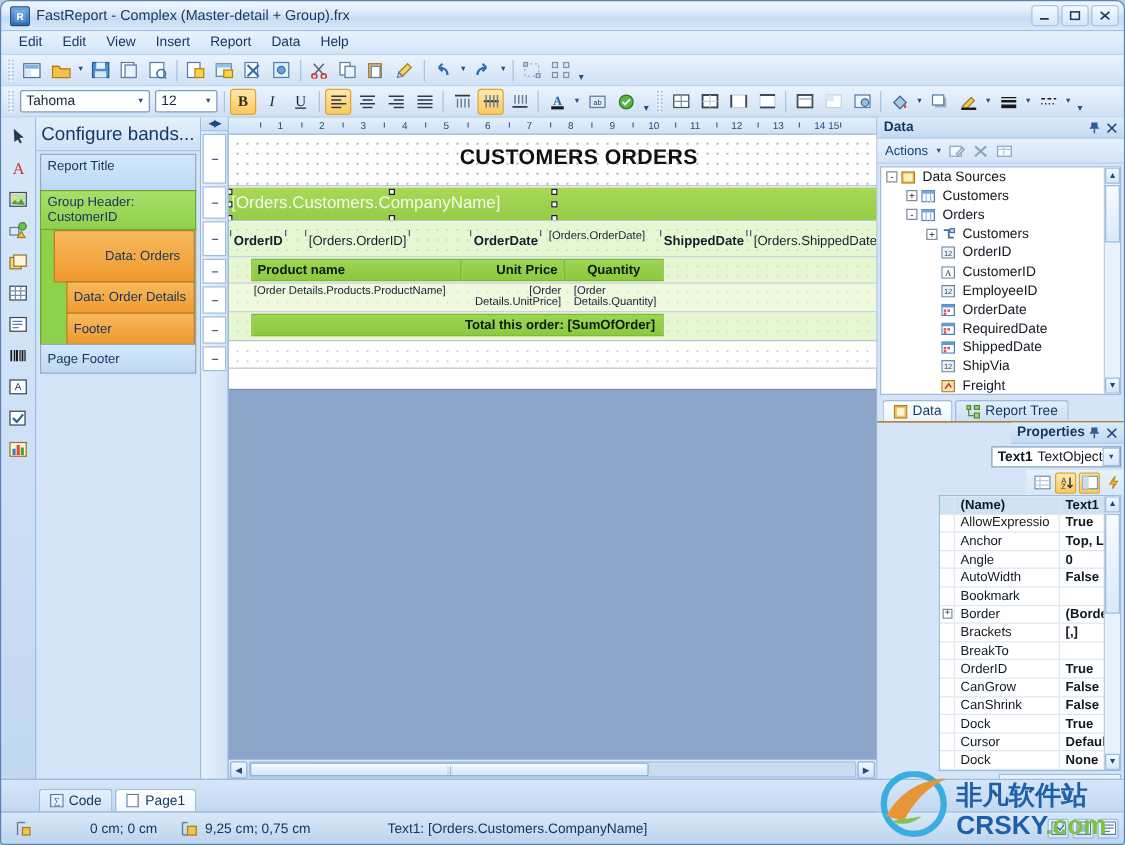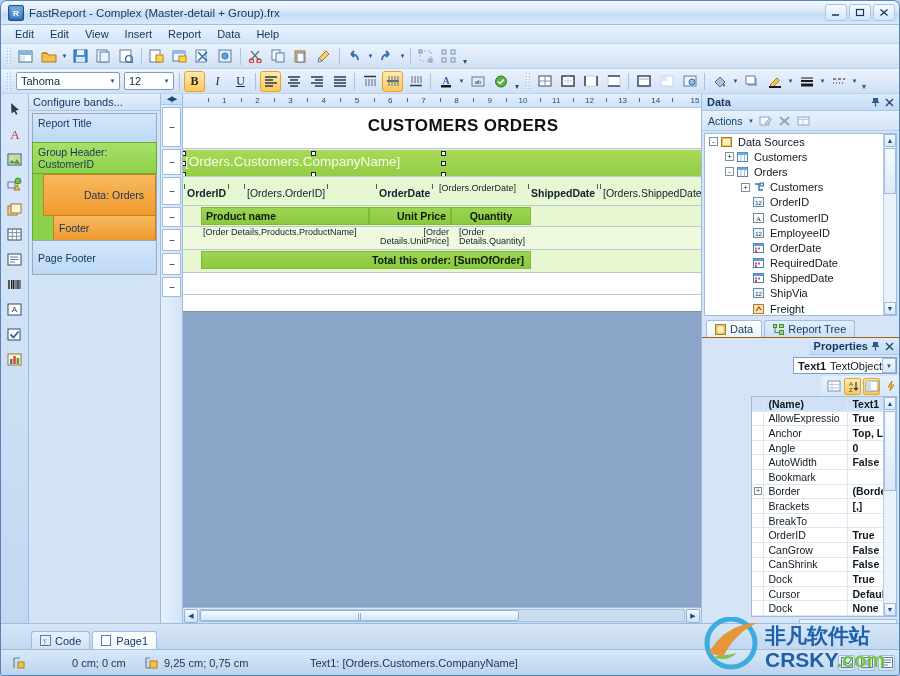--- a/index.html
+++ b/index.html
@@ -86,40 +86,40 @@
     display:flex; flex-direction:column; align-items:center; padding-top:4px; gap:3px;
   }
   .tool { width:22px; height:22px; display:flex; align-items:center; justify-content:center;
           border:1px solid transparent; border-radius:3px; }
   
   .bands-panel {
     width:132px; background:#d3e4f7; border-right:1px solid #9dbcdf;
     display:flex; flex-direction:column;
   }
   .bands-head {
-    height:17px; display:flex; align-items:center; padding-left:4px;
-    font-size:11px; color:#143a66;
+    height:27px; display:flex; align-items:center; padding-left:4px;
+    font-size:15px; color:#143a66;
     background:linear-gradient(180deg,#e4f0fc,#cfe1f5);
     border-bottom:1px solid #a8c6e6;
   }
   .bands-list { position:relative; padding:2px 3px 0 3px; }
   .band {
     position:relative; font-size:10.5px; color:#16325c;
     border:1px solid #9aa9bb; margin-bottom:-1px;
     padding:3px 5px; line-height:12px;
   }
   .band.title  { background:linear-gradient(180deg,#d3e7fb,#bcd9f4); height:30px; }
   .band.group  { background:linear-gradient(180deg,#a8e06a,#8ed14a); border-color:#6aa832; }
   .band.data   { background:linear-gradient(180deg,#f8b95e,#f09a2d); border-color:#c97d1c; height:42px;
                  margin-left:10px; display:flex; align-items:center;padding-left:40px; }
   .band.data2  { background:linear-gradient(180deg,#f8b95e,#f09a2d); border-color:#c97d1c; height:26px;
                  margin-left:20px; display:flex; align-items:center; }
   .band.footer { background:linear-gradient(180deg,#f8b95e,#f09a2d); border-color:#c97d1c; height:26px;
                  margin-left:20px; display:flex; align-items:center; }
-  .band.pfoot  { background:linear-gradient(180deg,#d3e7fb,#bcd9f4); height:35px; display:flex; align-items:center; }
+  .band.pfoot  { background:linear-gradient(180deg,#d3e7fb,#bcd9f4); height:24px; display:flex; align-items:center; }
   
   .vruler {
     width:22px; background:linear-gradient(90deg,#e7f1fc,#d2e3f6);
     border-right:1px solid #9dbcdf; position:relative;
   }
   .vr-top { height:11px; display:flex; align-items:center; justify-content:center;
             background:linear-gradient(180deg,#dceaf9,#c6dcf2); border-bottom:1px solid #a8c6e6;
             font-size:7px; color:#1b4a7e; letter-spacing:-1px; }
   .vmark { position:absolute; left:1px; width:19px; background:#fff; border:1px solid #9dbcdf; }
   .vmark i { position:absolute; left:50%; transform:translateX(-50%); width:5px; height:1px; background:#47618a; }
@@ -750,20 +750,23 @@
         <div class="band title">
           <span>Report Title</span>
         </div>
         <div style="position:relative;">
           <div class="band group">
             <span>Group Header: CustomerID</span>
           </div>
           <div style="background:#8ed14a; border-left:1px solid #6aa832; border-right:1px solid #9aa9bb; margin-top:-1px; padding-top:1px;">
             <div class="band data">
               <span>Data: Orders</span>
+            </div>
+            <div class="band data2">
+              <span>Data: Order Details</span>
             </div>
             <div class="band footer">
               <span>Footer</span>
             </div>
           </div>
         </div>
         <div class="band pfoot">
           <span>Page Footer</span>
         </div>
       </div>
@@ -817,21 +820,21 @@
           <div class="hr-num" style="left: 340px;">10</div>
           <div class="hr-tick" style="left: 323.4px;"></div>
           <div class="hr-num" style="left: 373.2px;">11</div>
           <div class="hr-tick" style="left: 356.6px;"></div>
           <div class="hr-num" style="left: 406.4px;">12</div>
           <div class="hr-tick" style="left: 389.8px;"></div>
           <div class="hr-num" style="left: 439.6px;">13</div>
           <div class="hr-tick" style="left: 423px;"></div>
           <div class="hr-num" style="left: 472.8px;">14</div>
           <div class="hr-tick" style="left: 456.2px;"></div>
-          <div class="hr-num" style="left: 512px;">15</div>
+          <div class="hr-num" style="left: 484px;">15</div>
           <div class="hr-tick" style="left: 489.4px;"></div>
         </div>
       <div class="page-scroll">
         <div class="page">
 
           <div class="b-title">
             <div class="dots"></div>
             <div class="rtitle">CUSTOMERS ORDERS</div>
           </div>
           <div class="bandsep" style="top:40px"></div>

